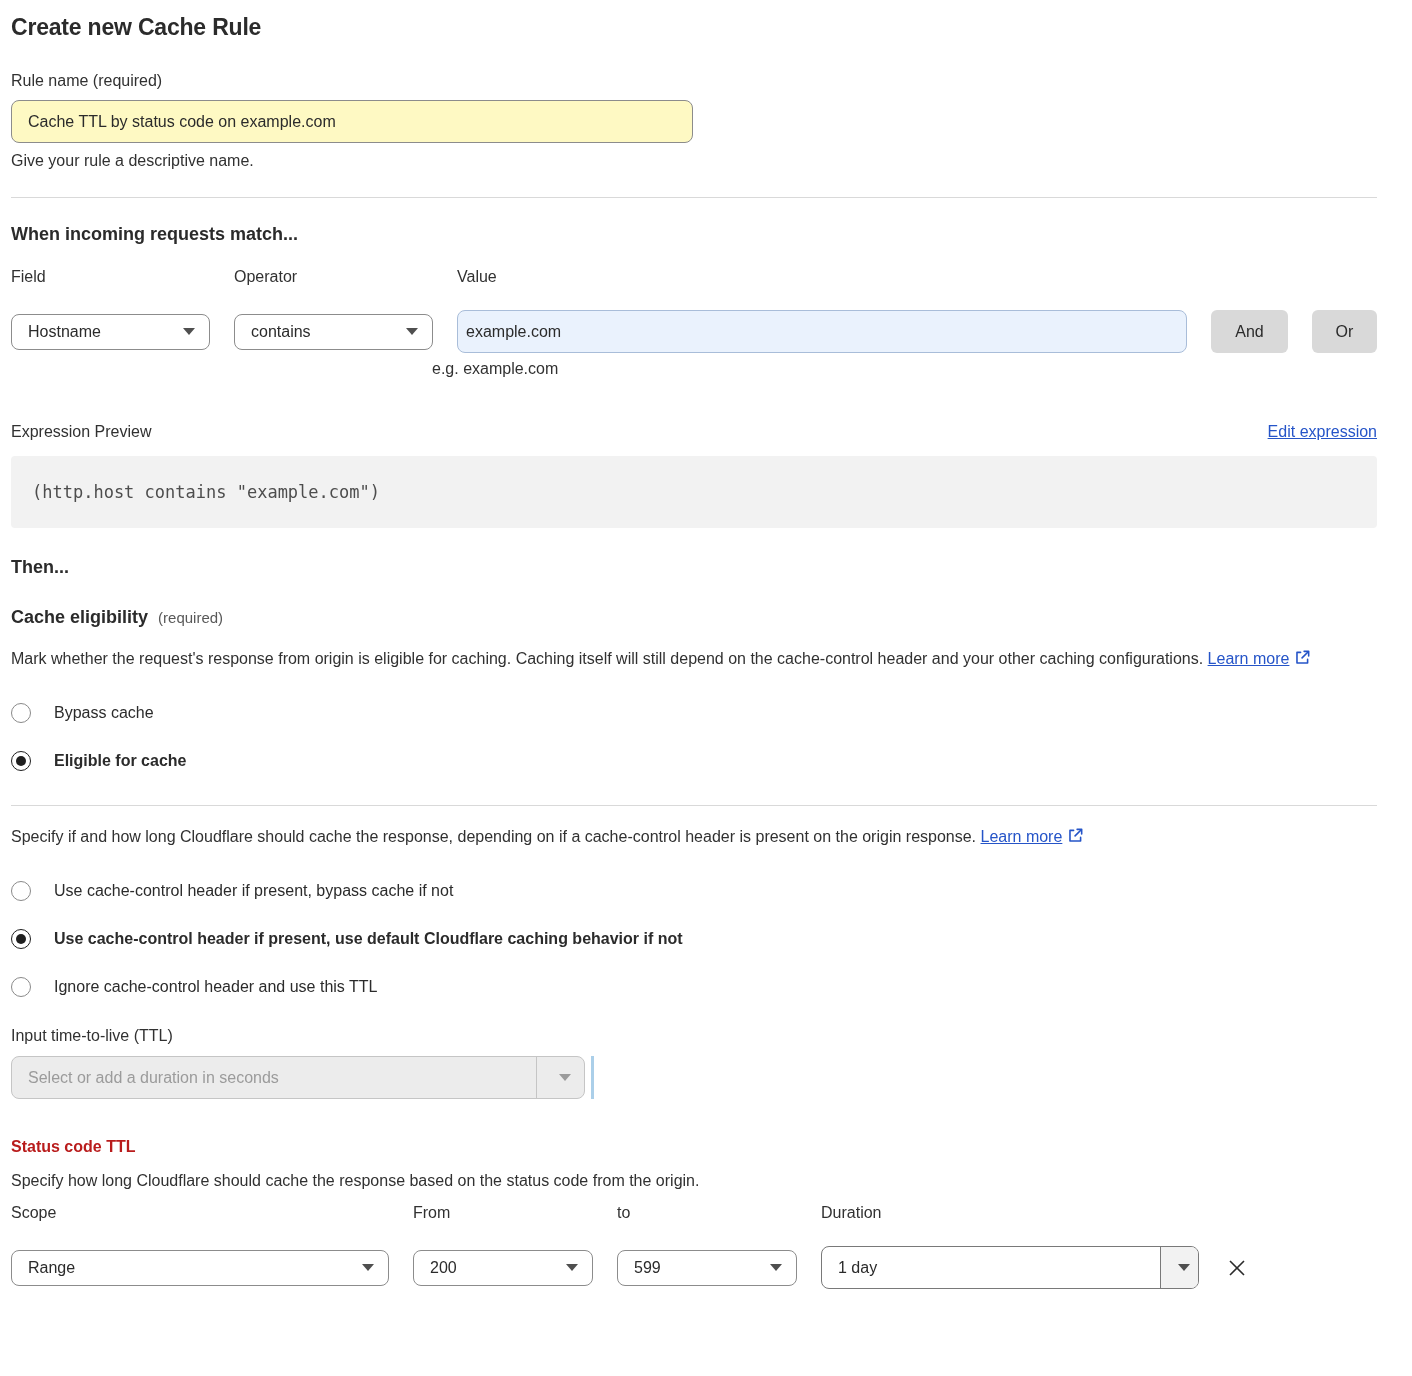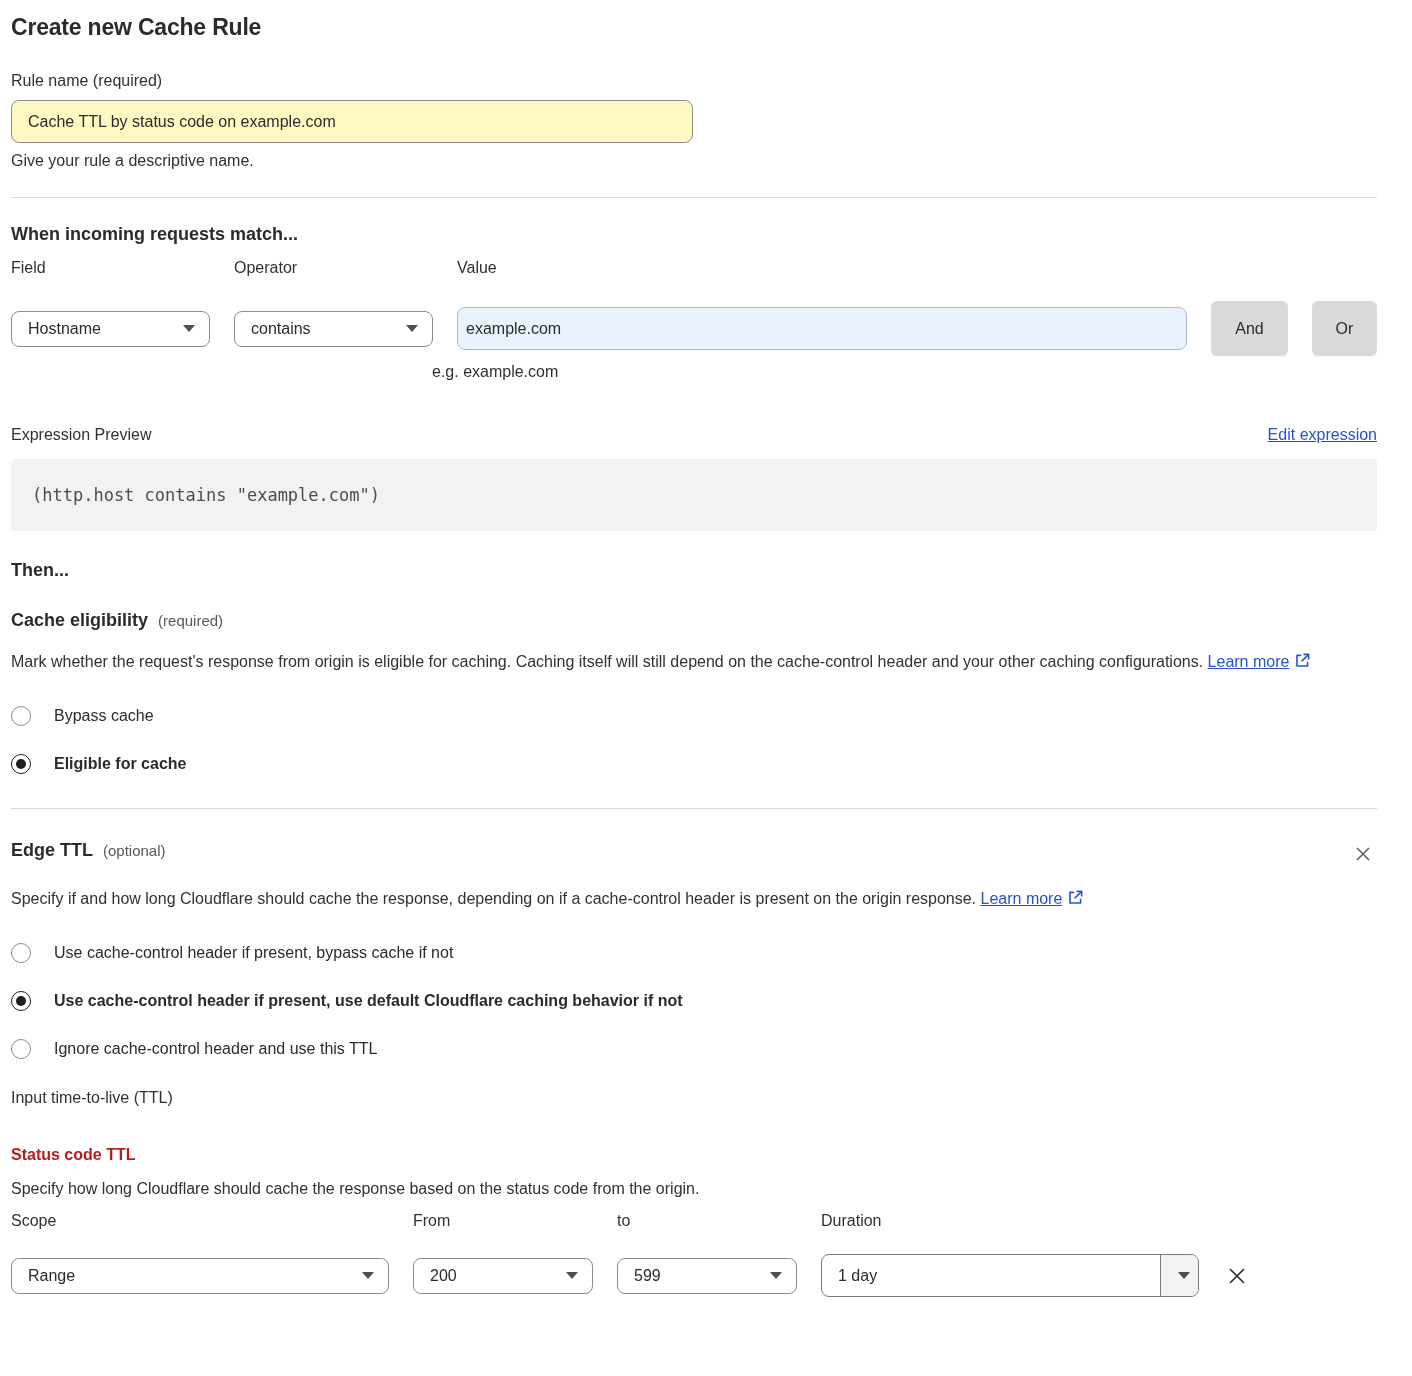--- a/index.html
+++ b/index.html
@@ -25,21 +25,21 @@
     padding: 0 16px; font-size: 16px; color: #2b2b2b;
     font-family: "Liberation Sans", sans-serif; outline: none; background: #fef9c3;
   }
   .helper { margin-top: 9px; font-size: 16px; color: #313131; }
 
   .divider { border: none; border-top: 1px solid #d9d9d9; margin: 27px 0 0 0; }
 
   h2.section-heading { font-size: 18px; font-weight: 700; color: #2b2b2b; margin: 26px 0 0 0; }
 
   .match-grid {
-    margin-top: 14px;
+    margin-top: 23px;
     display: grid;
     grid-template-columns: 199px 199px 1fr 77px 65px;
     column-gap: 11px; row-gap: 15px;
     align-items: center;
     gap: 24px;
   }
   .col-label { font-size: 16px; color: #313131; align-self: end; }
 
   .select {
     height: 36px; background: #fff;
@@ -54,21 +54,21 @@
   }
   .caret.gray { border-top-color: #9b9b9b; }
 
   .value-input {
     width: 100%; height: 43px;
     background: #eaf2fd; border: 1px solid #a9bdd9; border-radius: 8px;
     padding: 0 8px; font-size: 16px; color: #2b2b2b;
     font-family: "Liberation Sans", sans-serif; outline: none;
   }
   .btn-gray {
-    height: 55px; width: 100%;
+    height: 43px; width: 100%;
     background: #d9d9d9; color: #2b2b2b; border: none; border-radius: 6px;
     font-size: 16px; font-family: "Liberation Sans", sans-serif; cursor: pointer;
   }
   .value-hint { margin-left: 421px; margin-top: 7px; font-size: 16px; color: #313131; }
 
   .expr-header {
     margin-top: 45px;
     display: flex; justify-content: space-between; align-items: baseline;
   }
   .link { color: #2554c8; text-decoration: underline; font-size: 16px; cursor: pointer; }
@@ -200,28 +200,20 @@
     </div>
     <div class="radio-row">
       <span class="radio selected">
           <span class="dot"></span>
         </span>
       <span class="radio-label bold">Eligible for cache</span>
     </div>
 
     <hr class="divider" style="margin-top:34px">
 
-    <div class="sec-head-row">
-      <div class="sec-head">
-        <span>Edge TTL</span><span class="tag">(optional)</span>
-      </div>
-      <button class="close-btn"><svg width="20" height="20" viewBox="0 0 20 20">
-            <path d="M4 4 L16 16 M16 4 L4 16" stroke="#5c5c5c" stroke-width="1.5" fill="none"></path>
-          </svg></button>
-    </div>
     <p class="desc desc-edgettl">
       <span>Specify if and how long Cloudflare should cache the response, depending on if a cache-control header is present on the origin response.</span>
       <a class="link">Learn more</a><span class="ext-icon"><svg width="17" height="17" viewBox="0 0 16 16" fill="none" stroke="#2554c8" stroke-width="1.5" stroke-linecap="round" stroke-linejoin="round">
             <path d="M6.2 3.2H2.8v10h10V9.8"></path>
             <path d="M9.5 2.2h4.3v4.3"></path>
             <path d="M13.4 2.6 7.6 8.4"></path>
           </svg></span>
     </p>
 
     <div class="radio-row">
@@ -233,20 +225,29 @@
           <span class="dot"></span>
         </span>
       <span class="radio-label bold">Use cache-control header if present, use default Cloudflare caching behavior if not</span>
     </div>
     <div class="radio-row">
       <span class="radio"></span>
       <span class="radio-label">Ignore cache-control header and use this TTL</span>
     </div>
 
     <label class="ttl-label">Input time-to-live (TTL)</label>
+    <div class="ttl-row">
+      <div class="ttl-select">
+        <span class="ph">Select or add a duration in seconds</span>
+        <span class="arrow-seg">
+            <span class="caret gray"></span>
+          </span>
+      </div>
+      <span class="focus-bar"></span>
+    </div>
 
     <div class="status-heading">Status code TTL</div>
     <p class="status-desc">Specify how long Cloudflare should cache the response based on the status code from the origin.</p>
 
     <div class="status-grid">
       <div class="col-label">Scope</div>
       <div class="col-label">From</div>
       <div class="col-label">to</div>
       <div class="col-label">Duration</div>
       <div></div>

